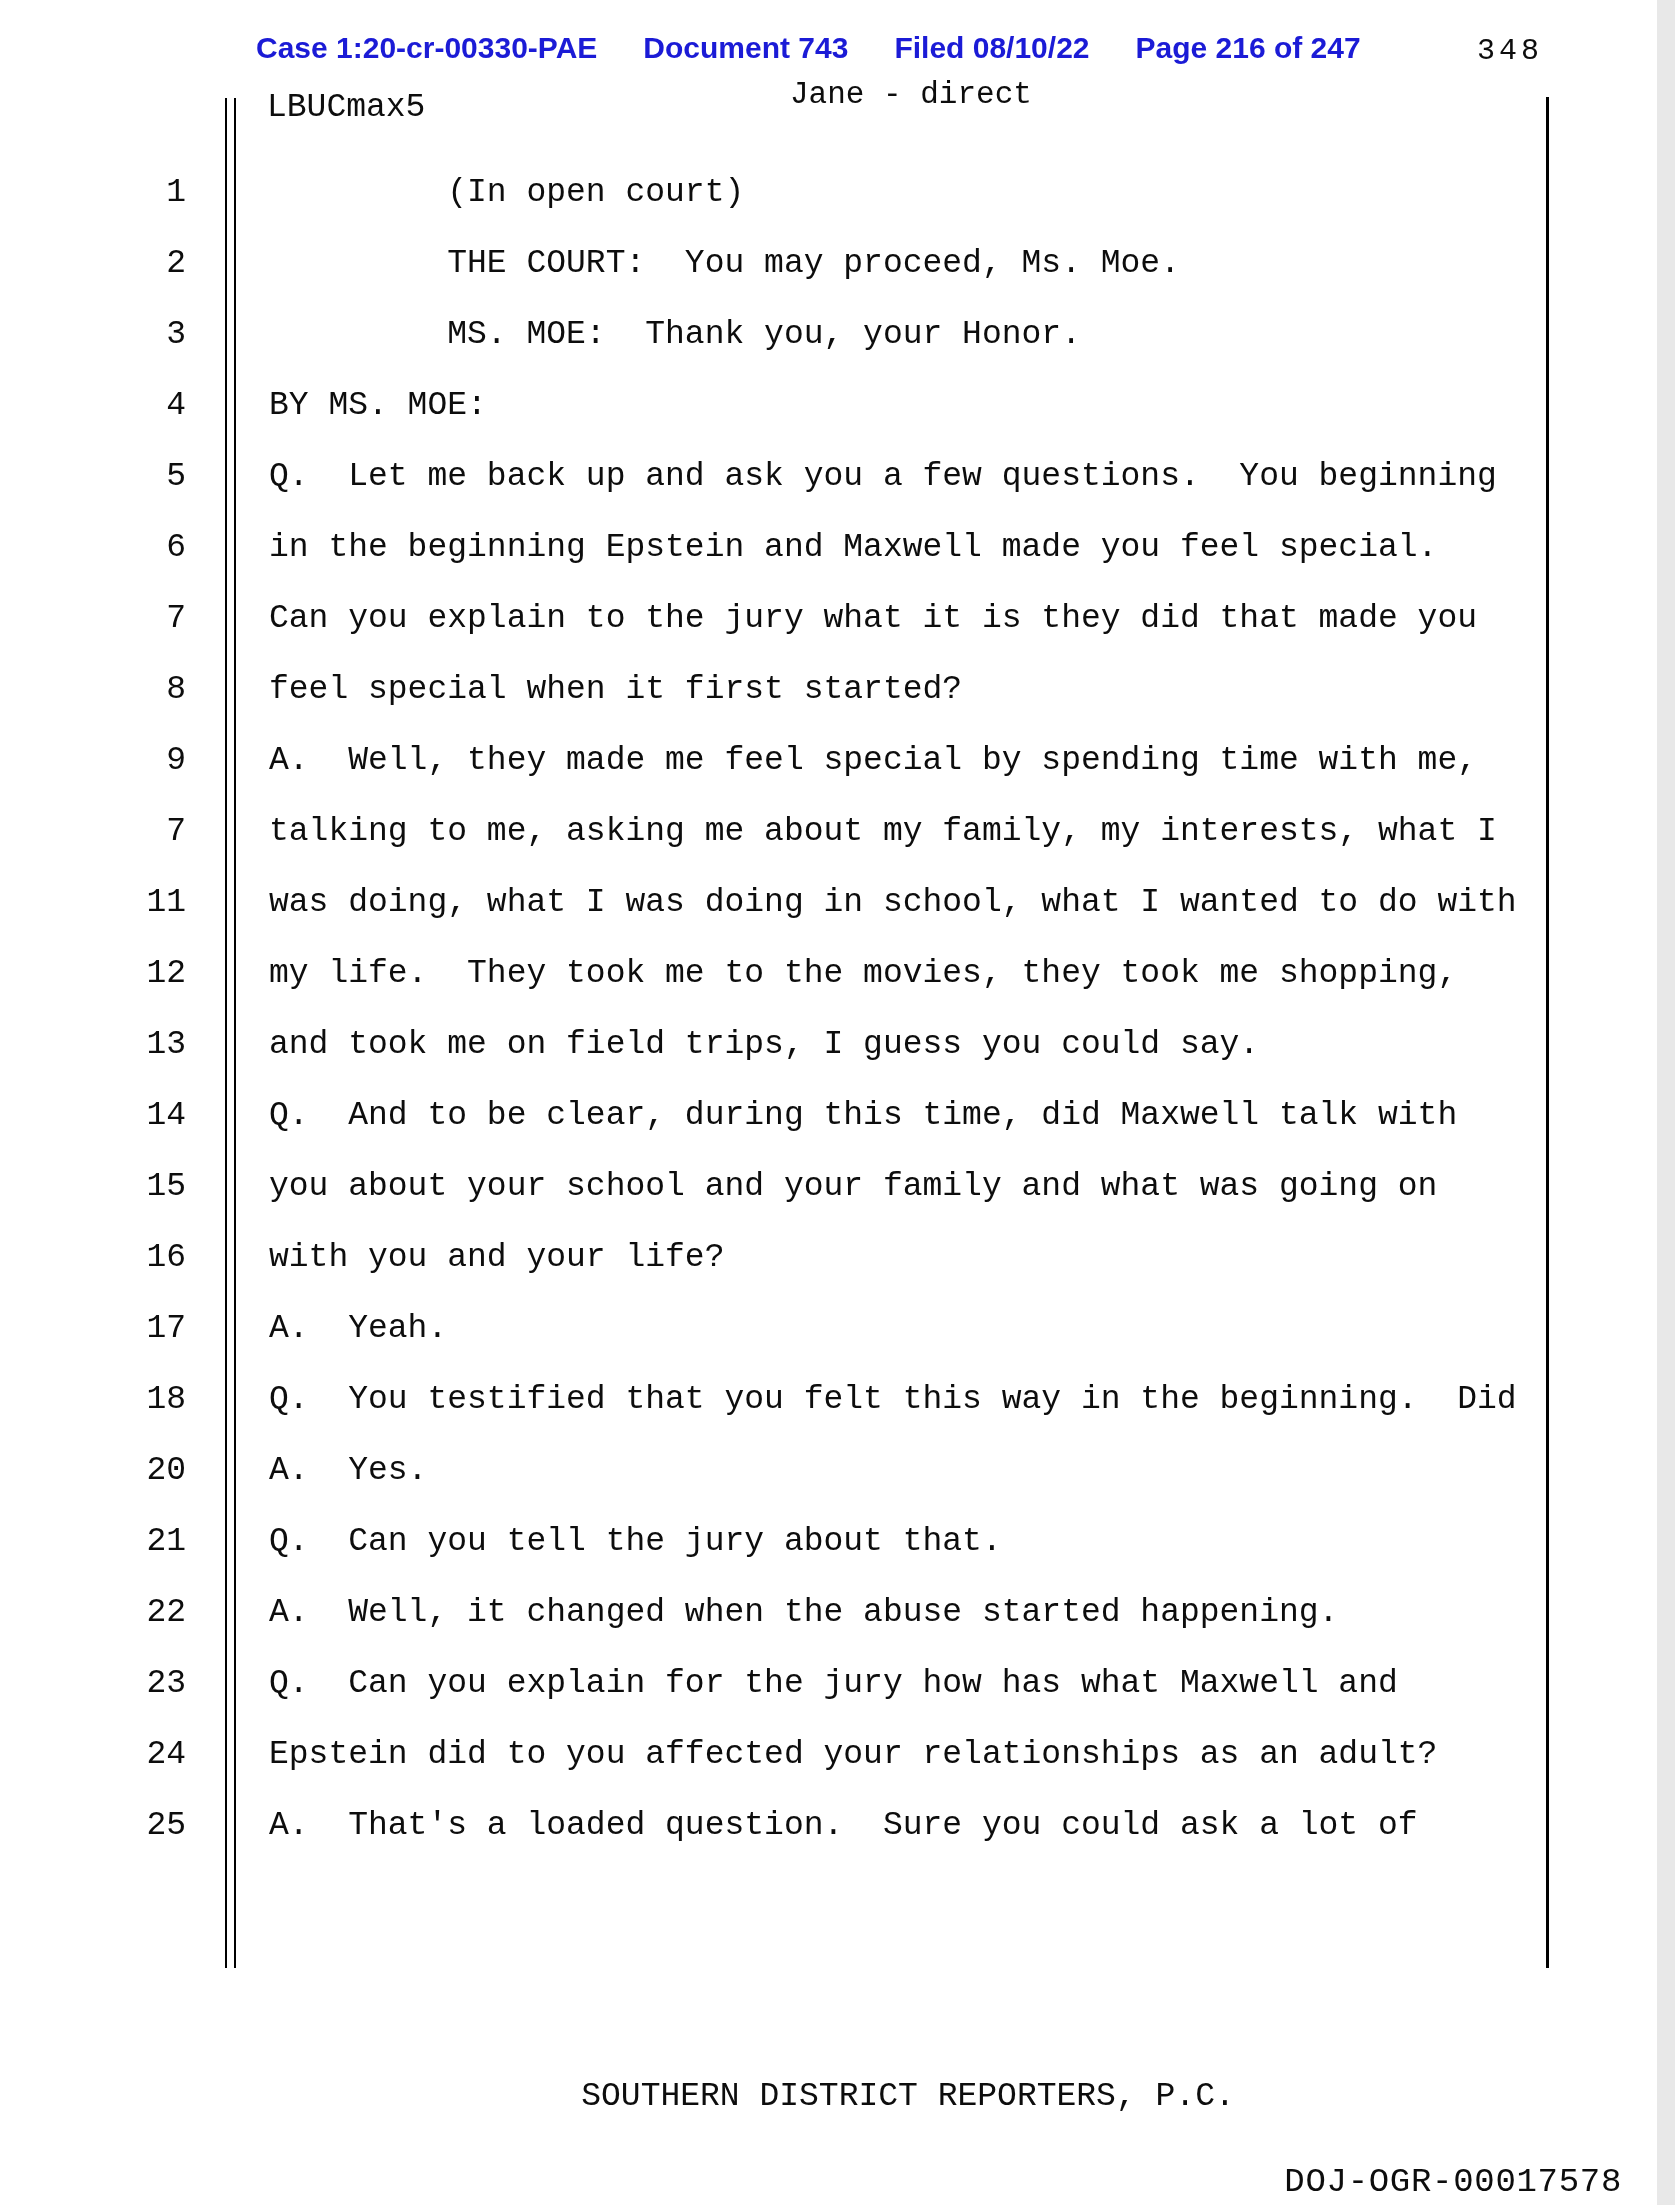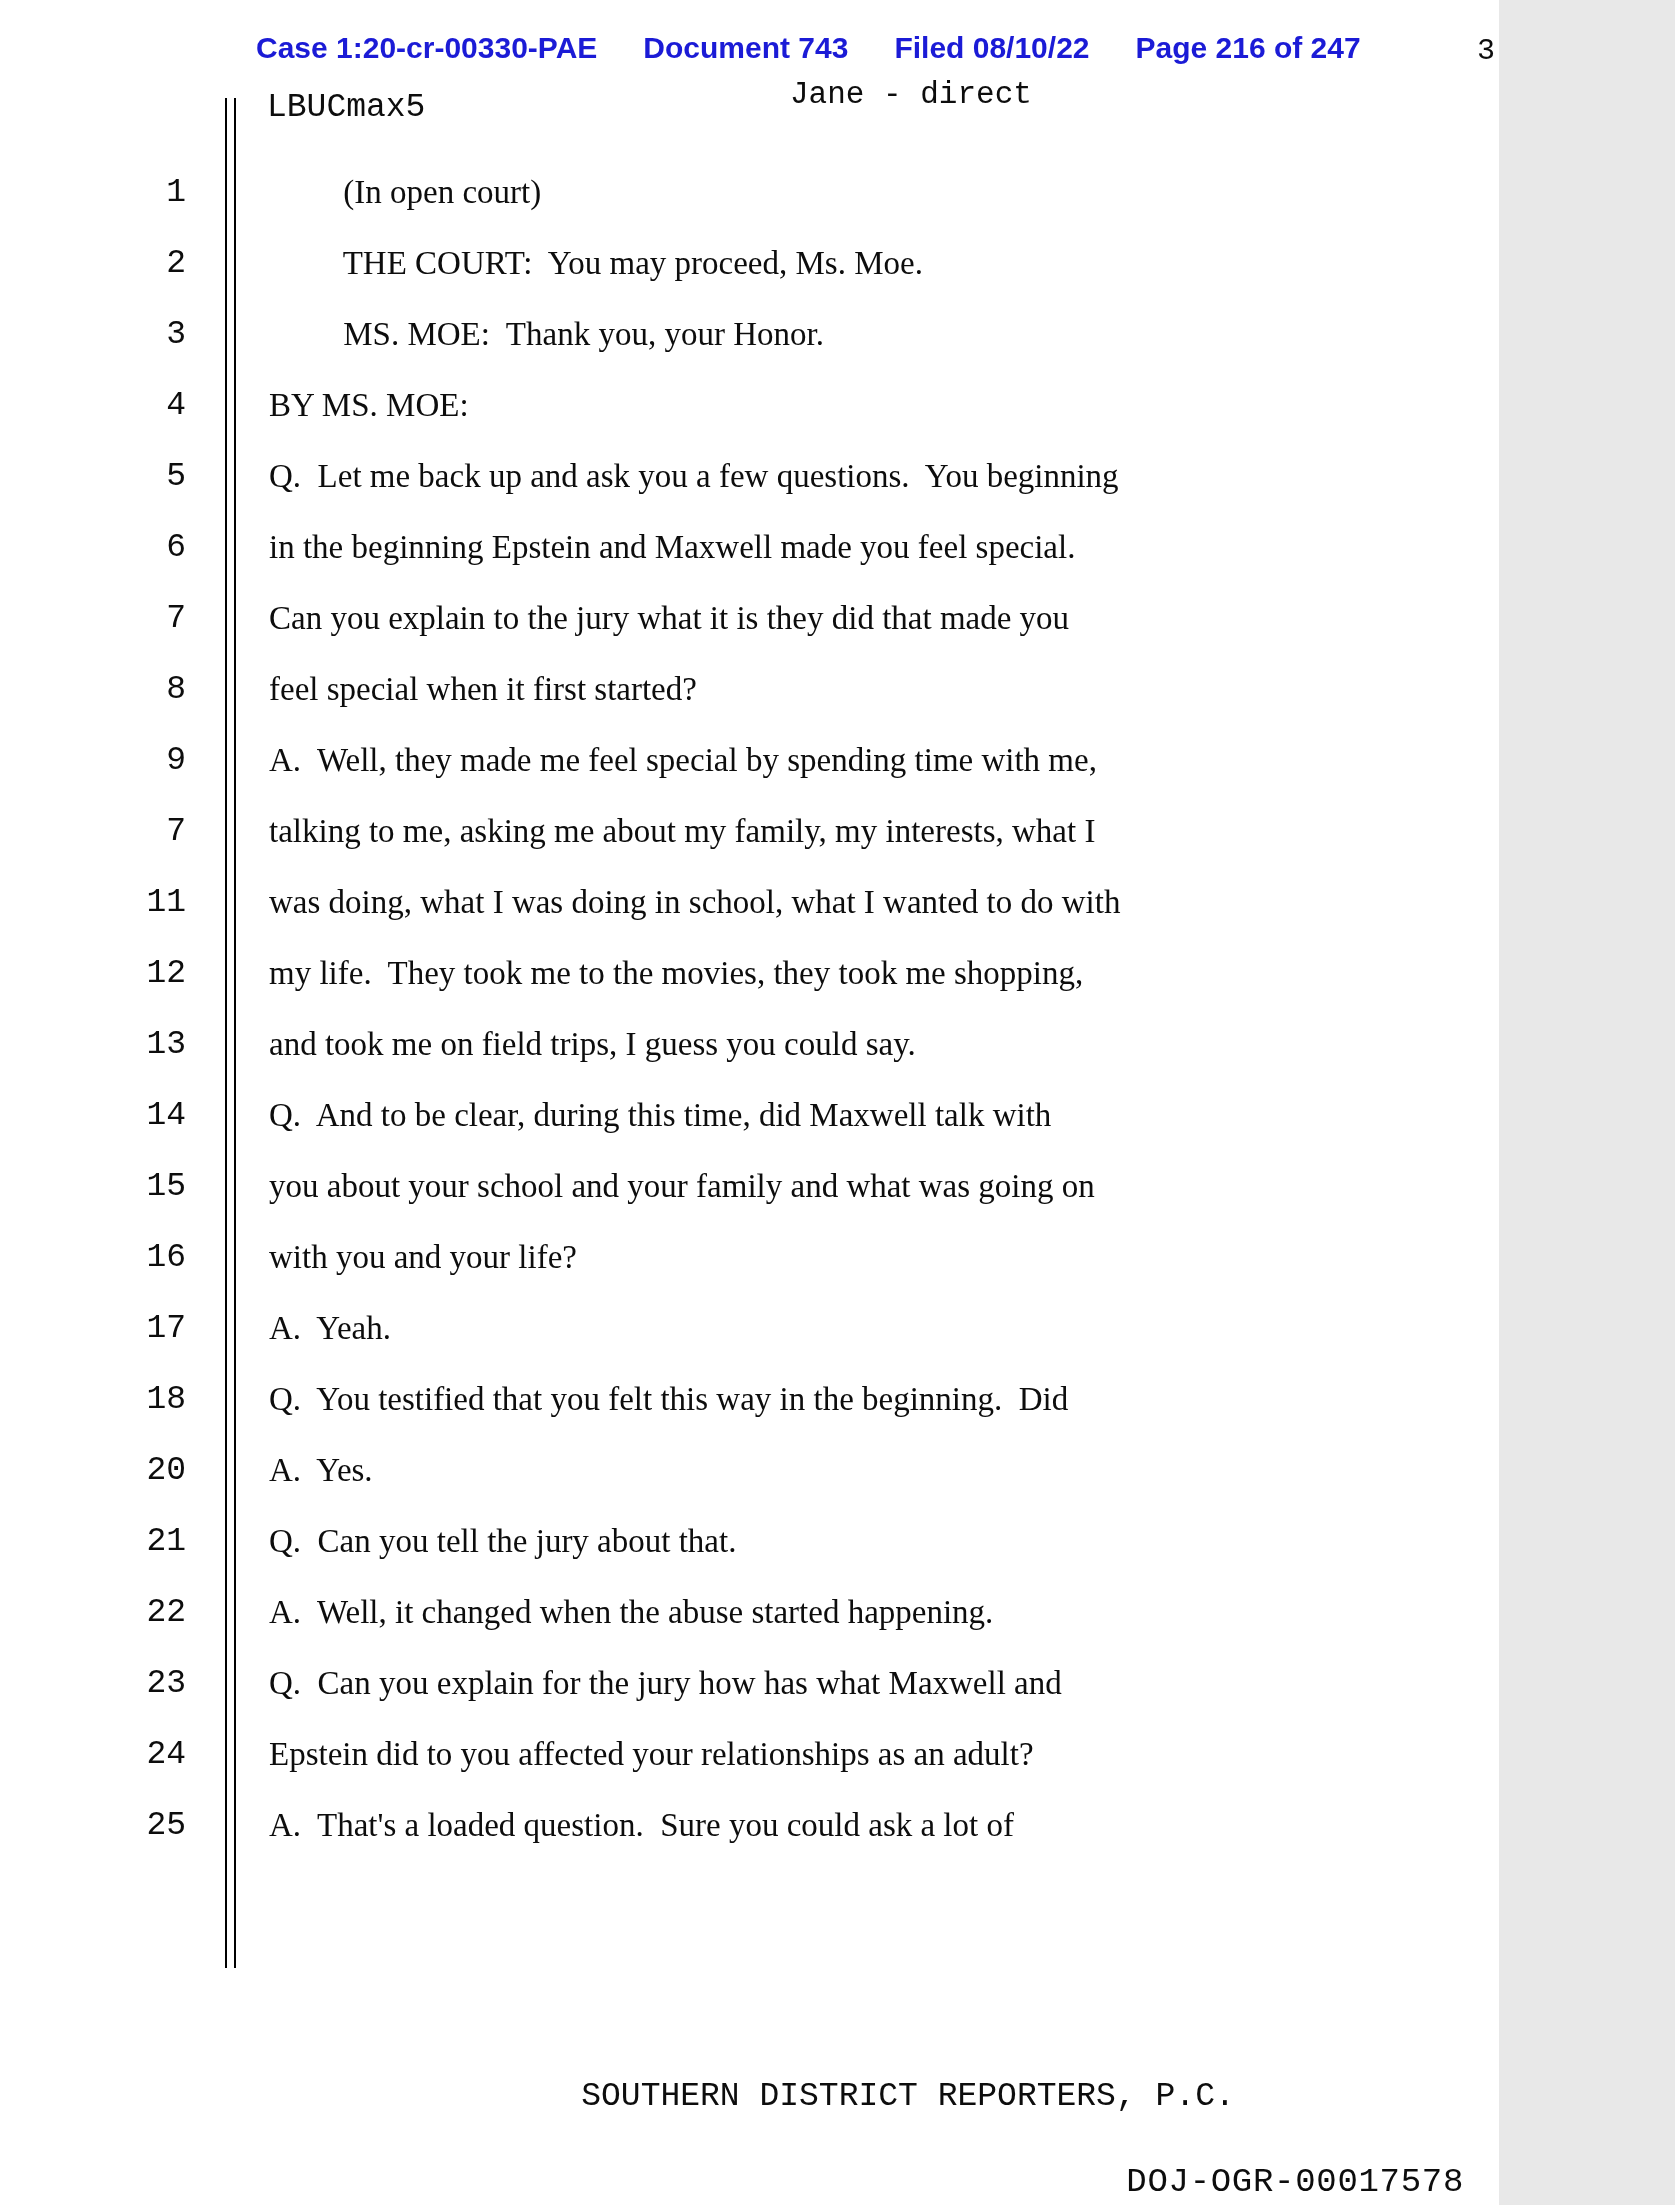--- a/index.html
+++ b/index.html
@@ -1,22 +1,23 @@
 <!DOCTYPE html>
 <html style="font-size:10.5px"><head>
 <meta charset="utf-8">
 <style>
   html,body { margin:0; padding:0; background:#e8e8e8; }
   .page {
     position:relative;
-    width:1499px; height:2205px;
+    width:1620px; height:2205px;
     background:#ffffff;
     overflow:hidden;
     font-family:"Liberation Mono","DejaVu Sans Mono",monospace;
     color:#0d0d0d;
+    padding-left:37px;
   }
 
   
   .stamp-header {
     position:absolute; left:256px; top:32px;
     display:flex; gap:46px;
     font-family:"Liberation Sans","DejaVu Sans",sans-serif;
     font-size:30px; line-height:32px; font-weight:bold;
     white-space:nowrap;
   }
@@ -37,21 +38,21 @@
 
   
   .lines { position:absolute; left:0; top:176px; width:1675px; }
   .line-row { position:relative; height:71px; }
   .line-num {
     position:absolute; right:1489px; top:0;
     font-size:33px; line-height:33px; white-space:pre;
   }
   .line-text {
     position:absolute; left:269px; top:0;
-    font-size:33px; line-height:33px; white-space:pre;font-family:Liberation Serif, serif;
+    font-size:33px; line-height:33px; white-space:pre;
   }
 
   
   .footer {
     position:absolute; left:269px; top:1989px; width:1278px;
     text-align:center; font-size:33px; line-height:43px; white-space:pre;
   }
 
   
   .bates {

